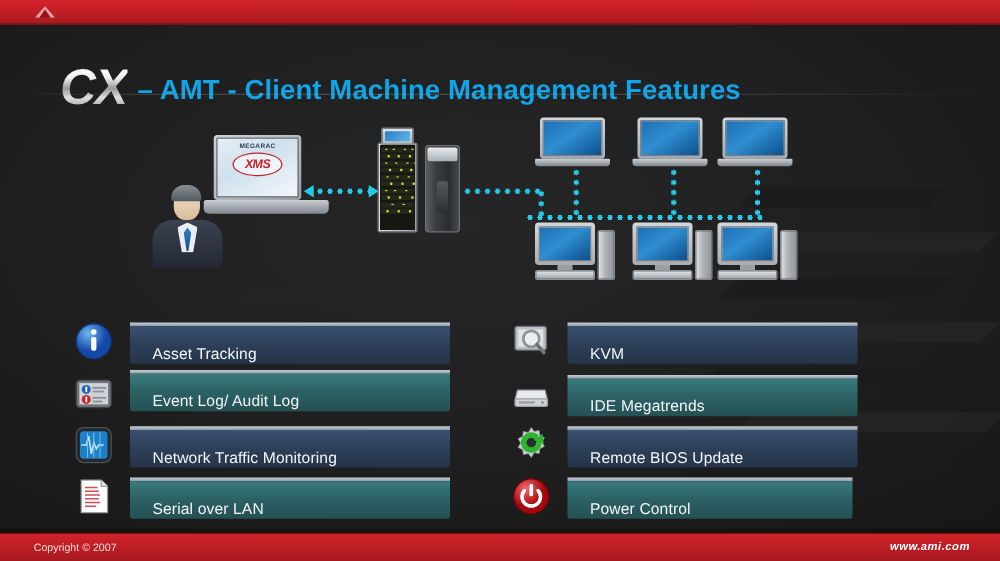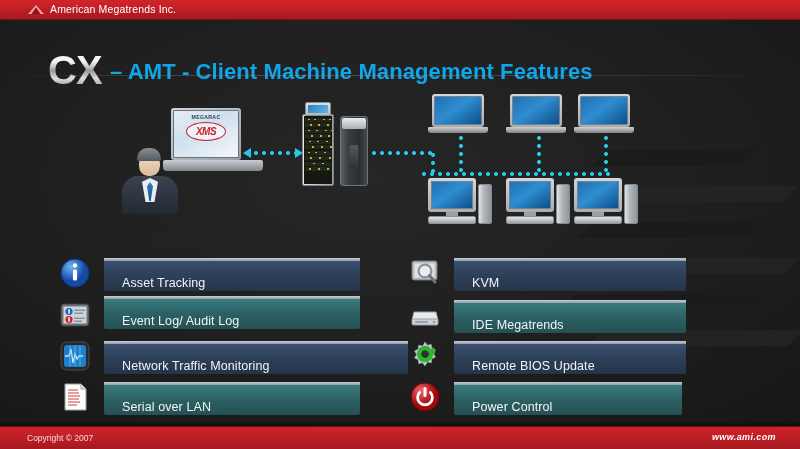--- a/index.html
+++ b/index.html
@@ -48,20 +48,21 @@
   .title-row{
     position:absolute; left:0; top:24px; width:800px; height:50px;
   }
   .cx{
     position:absolute; left:48px; top:26px;
     font-size:40px; font-weight:bold; letter-spacing:-1px;
     background:linear-gradient(to bottom,#ffffff 0%,#f2f2f2 30%,#9a9a9a 52%,#dedede 70%,#8c8c8c 100%);
     -webkit-background-clip:text; background-clip:text;
     -webkit-text-fill-color:transparent; color:#d8d8d8;
     line-height:1;
+    font-style:italic;
   }
   .title-text{
     position:absolute; left:110px; top:37px;
     font-size:22px; font-weight:bold; color:#0ea5e9;
     letter-spacing:.1px; white-space:nowrap; line-height:1;
   }
   .title-rule{
     position:absolute; left:8px; top:75px; width:784px; height:1px;
     background:linear-gradient(to right,rgba(255,255,255,0) 0%,rgba(150,150,150,.30) 18%,rgba(160,160,160,.33) 55%,rgba(255,255,255,0) 100%);
   }
@@ -217,21 +218,20 @@
   <div class="chev dk" style="left:568px;top:294px;width:190px;height:16px;"></div>
   <div class="chev" style="left:596px;top:330px;width:200px;height:16px;"></div>
   <div class="chev dk" style="left:552px;top:366px;width:210px;height:16px;"></div>
   <div class="chev" style="left:150px;top:232px;width:220px;height:14px;opacity:.5;"></div>
 
   <div class="topbar">
     <svg class="ami-logo" viewBox="0 0 36 22">
       <polygon points="18,2 34,20 26,20 18,9 10,20 2,20" fill="#f0a5a8" opacity=".95"></polygon>
       <polygon points="18,7 27,20 9,20" fill="#8e1217"></polygon>
     </svg>
-    <div class="ami-name">American Megatrends Inc.</div>
   </div>
 
   <div class="title-row">
     <div class="cx">CX</div>
     <div class="title-text">
       <span>–</span>
       <span>AMT - Client Machine Management Features</span>
     </div>
   </div>
   <div class="title-rule"></div>
@@ -427,21 +427,21 @@
       <g stroke="#bfe6ff" stroke-width="1.3" fill="none">
         <path d="M5 15 h4 l2 -7 l2 14 l2 -9 l2 5 l2 -3 h4"></path>
       </g>
       <g stroke="#6fc2f0" stroke-width=".8">
           <path d="M10 5 v20"></path>
           <path d="M15 5 v20"></path>
           <path d="M20 5 v20"></path>
         </g>
       </svg>
   </div>
-  <div class="bar navy" style="left:104px;top:341px;width:304px;">
+  <div class="bar navy" style="left:104px;top:341px;width:256px;">
     <div class="cap"></div>
       <div class="fill">
         <span class="label">Network Traffic Monitoring</span>
       </div>
   </div>
 
   <div class="ficon" style="left:60px;top:382px;">
     <svg viewBox="0 0 30 30">
         <path d="M5 2 h16 l5 5 v21 H5 Z" fill="#fdfdfd" stroke="#9aa0a5"></path>
       <path d="M21 2 v5 h5" fill="#e2e6e9" stroke="#9aa0a5"></path>

